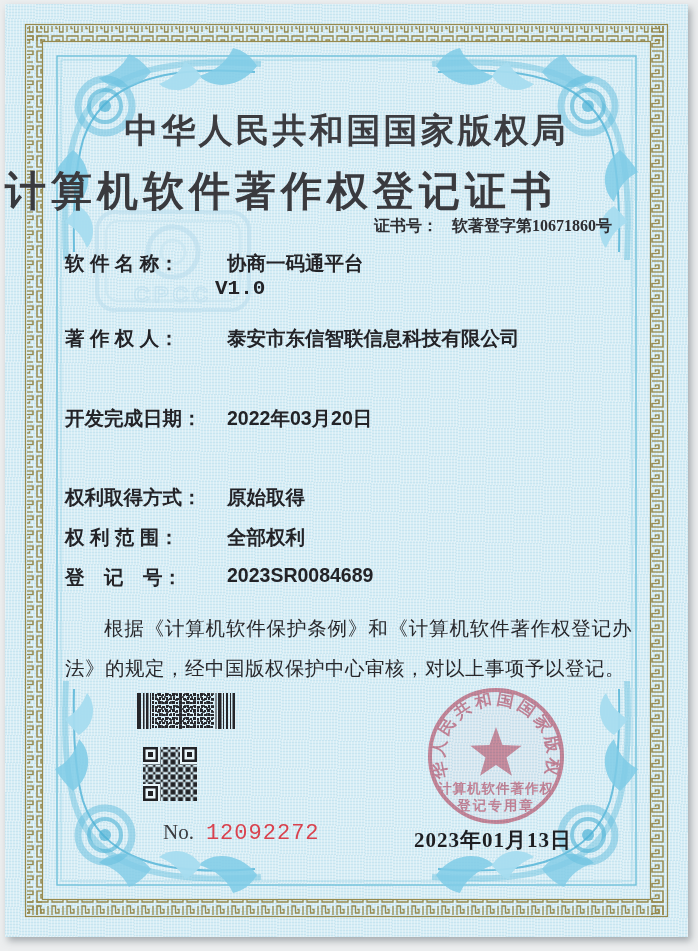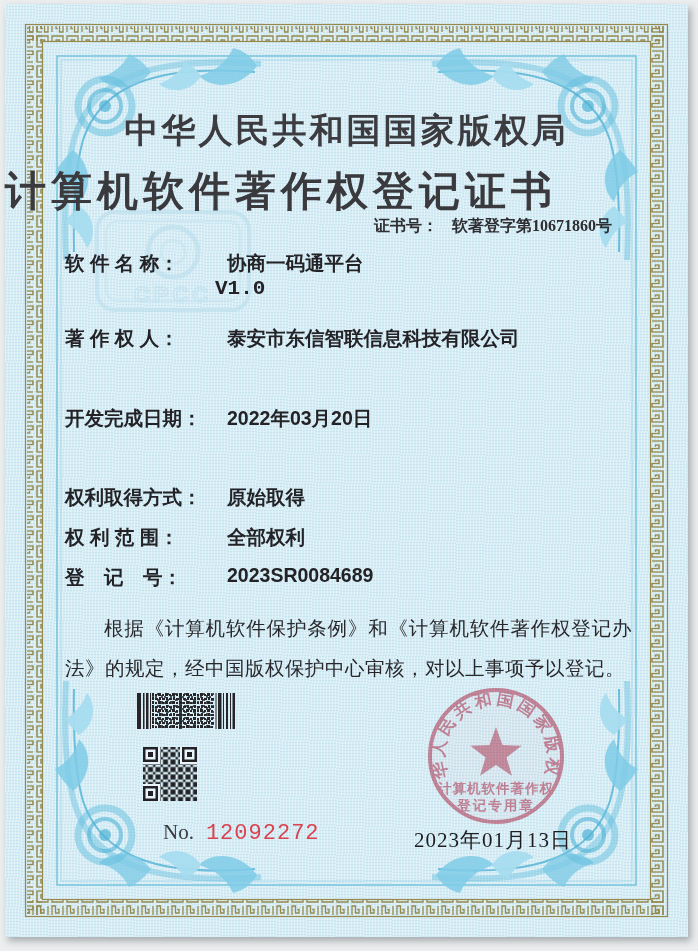--- a/index.html
+++ b/index.html
@@ -45,21 +45,21 @@
     left:60px;width:567px;top:604px;
     font-size:19.5px;font-weight:400;color:#28282c;
     line-height:40px;text-align:justify;text-indent:2em;letter-spacing:.5px;
   }
   .serial{left:118px;top:816px;font-size:21px;display:flex;align-items:baseline;padding-left:40px;}
   .serial .no{font-family:"Liberation Serif", serif;color:#3c3c40;margin-right:12px;}
   .serial .num{font-family:"Liberation Mono", monospace;color:#d9424e;
     font-size:22px;letter-spacing:1px;}
   .issue-date{
     left:409px;top:822px;font-family:"Liberation Serif", serif;
-    font-size:21px;font-weight:400;color:#1e1e22;letter-spacing:1px;
+    font-size:21px;font-weight:700;color:#1e1e22;letter-spacing:1px;
   }
   .stamp-wrap{left:411px;top:672px;width:160px;height:160px;mix-blend-mode:multiply;opacity:.93;}
   .barcode-wrap{left:132px;top:689px;}
   .qr-wrap{left:138px;top:743px;}
 </style>
 </head>
 <body>
 
 <div class="page">
   <div class="paper">

